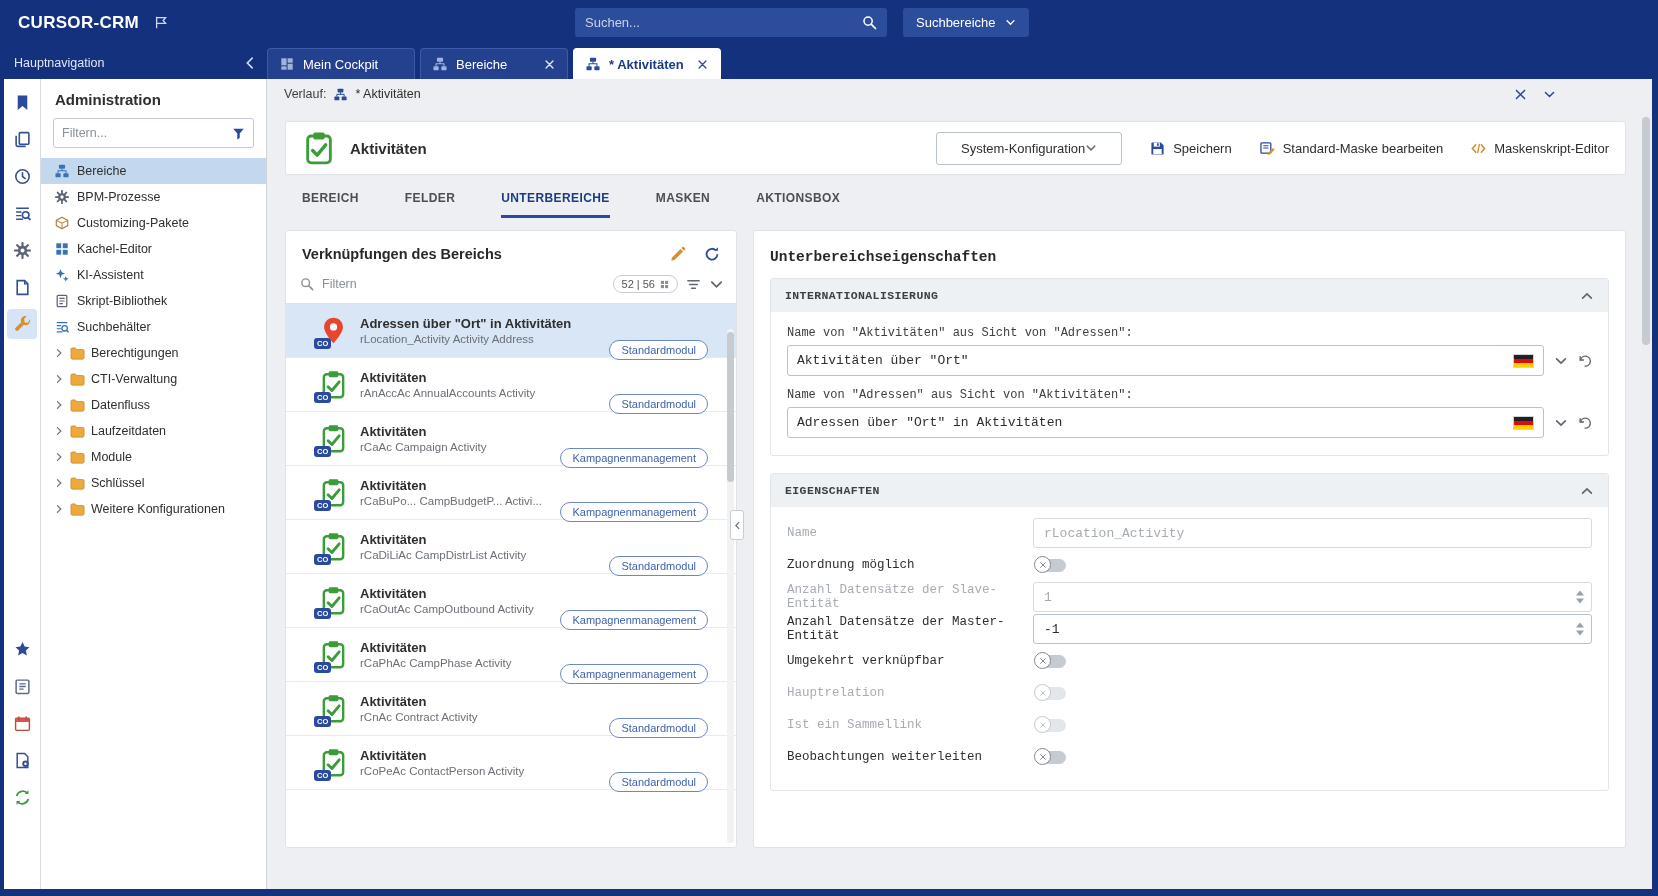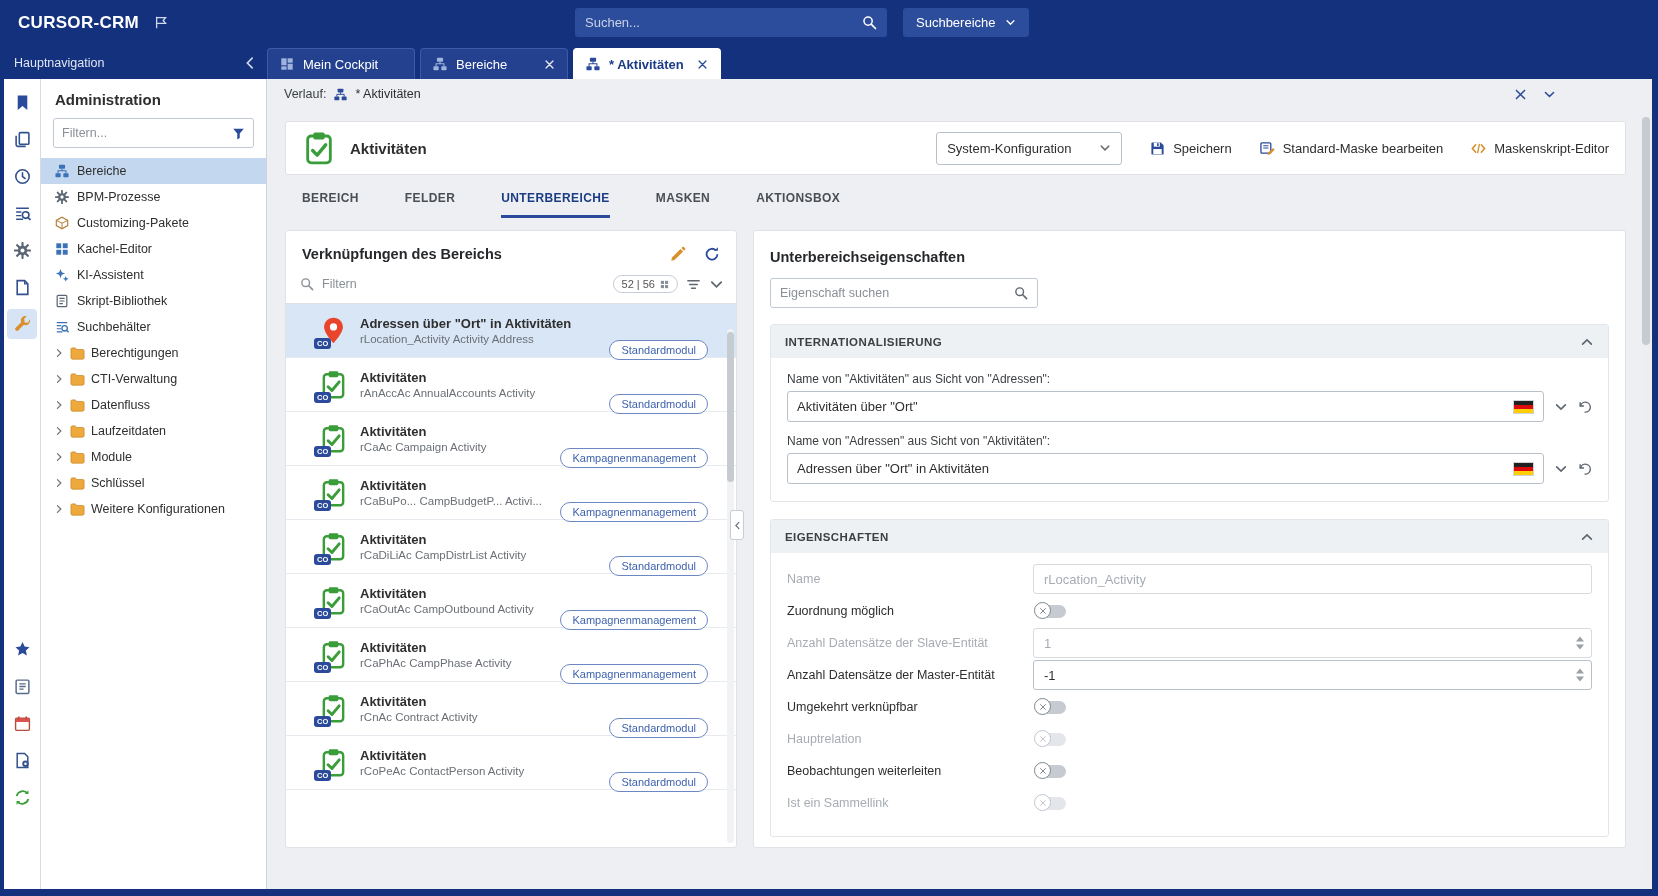--- a/index.html
+++ b/index.html
@@ -69,21 +69,21 @@
   .v-item { color:#2e2e2e; cursor:pointer; }
   .v-actions { margin-left:auto; display:flex; gap:16px; align-items:center; }
   .v-actions .ic { width:13px; height:13px; color:#2b4a9b; cursor:pointer; }
 
   .content-scroll { flex:1; padding:12px 26px 0 18px; overflow:hidden; }
 
   .header-card { height:54px; background:#fff; border:1px solid #dfe3e8; border-radius:3px; display:flex; align-items:center; padding:0 16px; gap:14px; }
   .header-card .bigic { width:34px; height:34px; }
   .header-card h1 { font-size:15px; font-weight:bold; color:#2e2e2e; }
   .header-actions { margin-left:auto; display:flex; align-items:center; gap:28px; }
-  .cfg-select { width:186px; height:33px; border:1px solid #b9c1cb; border-radius:3px; display:flex; align-items:center; justify-content:space-between; padding:0 10px; font-size:13px; color:#2e2e2e; cursor:pointer; background:#fff; }
+  .cfg-select { width:186px; height:33px; border:1px solid #b9c1cb; border-radius:3px; display:flex; align-items:center; justify-content:center; padding:0 10px; font-size:13px; color:#2e2e2e; cursor:pointer; background:#fff; }
   .cfg-select .ic { width:12px; height:12px; color:#6b7076; }
   .hbtn { display:flex; align-items:center; gap:8px; font-size:13px; color:#2e2e2e; background:none; border:none; cursor:pointer; }
   .hbtn .ic { width:15px; height:15px; }
 
   .ctabs { margin:16px 0 0 17px; display:flex; gap:46px; }
   .ctab { font-size:12px; font-weight:bold; color:#4a4f55; letter-spacing:.4px; padding-bottom:10px; border-bottom:3px solid transparent; cursor:pointer; }
   .ctab.active { color:#1b3c85; border-bottom-color:#2b4a9b; }
 
   .panels { display:flex; gap:16px; margin-top:12px; height:618px; position:relative; }
 
@@ -109,21 +109,21 @@
   .li-title { font-size:13px; font-weight:bold; color:#2e2e2e; white-space:nowrap; overflow:hidden; text-overflow:ellipsis; }
   .li-sub { font-size:11.5px; color:#6b7076; margin-top:2px; white-space:nowrap; overflow:hidden; text-overflow:ellipsis; }
   .li-badge { flex:none; border:1px solid #6c88c4; color:#3f62ae; font-size:11px; border-radius:11px; padding:3px 11px; background:#fff; white-space:nowrap;margin-top:39px; }
   .lp-scroll { position:absolute; right:2px; top:98px; bottom:4px; width:7px; background:#f1f2f4; border-radius:4px; }
   .lp-scroll .thumb { position:absolute; top:3px; left:0; width:7px; height:150px; background:#c6cbd1; border-radius:4px; cursor:pointer; }
 
   .divider-handle { position:absolute; left:445px; top:280px; width:14px; height:30px; background:#fff; border:1px solid #c6cdd6; border-radius:3px; display:grid; place-items:center; cursor:pointer; z-index:3; }
   .divider-handle .ic { width:9px; height:9px; color:#5f6670; }
 
   
-  .props-panel { flex:1; background:#fff; border:1px solid #dfe3e8; border-radius:3px; padding:16px 16px 16px 16px; overflow:hidden; }
+  .props-panel { flex:1; background:#fff; border:1px solid #dfe3e8; border-radius:3px; padding:16px 16px 16px 16px; overflow:hidden;font-family:Liberation Mono, monospace; }
   .props-panel h3 { font-size:14.5px; font-weight:bold; color:#26282b; margin:2px 0 13px; }
   .prop-search { width:268px; height:30px; border:1px solid #c2c9d2; border-radius:3px; display:flex; align-items:center; padding:0 9px; margin-bottom:16px; }
   .prop-search input { flex:1; border:none; outline:none; font-size:12.5px; color:#555; }
   .prop-search input::placeholder { color:#8a9097; }
   .prop-search .ic { width:14px; height:14px; color:#5f6670; cursor:pointer; }
   .psec { border:1px solid #e2e6ea; border-radius:3px; margin-bottom:17px; }
   .psec-head { height:33px; background:#eef1f4; display:flex; align-items:center; justify-content:space-between; padding:0 14px; font-size:11.5px; font-weight:bold; color:#3c4043; letter-spacing:.4px; cursor:pointer; }
   .psec-head .ic { width:14px; height:14px; color:#5f6670; }
   .psec-body { padding:2px 16px 17px; }
   .f-label { display:block; font-size:12px; color:#3c4043; margin:12px 0 5px; }
@@ -799,26 +799,20 @@
           </section>
 
           <div class="divider-handle">
             <svg class="ic">
                 <use href="#i-chev-l"></use>
               </svg>
           </div>
 
           <section class="props-panel">
             <h3>Unterbereichseigenschaften</h3>
-            <div class="prop-search">
-              <input placeholder="Eigenschaft suchen" style="">
-              <svg class="ic">
-                  <use href="#i-search"></use>
-                </svg>
-            </div>
 
             <div class="psec">
               <div class="psec-head">
                 <span>INTERNATIONALISIERUNG</span>
                 <svg class="ic">
                     <use href="#i-chev-u"></use>
                   </svg>
               </div>
               <div class="psec-body">
                 <label class="f-label">Name von "Aktivitäten" aus Sicht von "Adressen":</label>
@@ -920,43 +914,43 @@
                       <span class="tog dis">
                         <span class="knob">
                           <svg class="ic">
                             <use href="#i-x"></use>
                           </svg>
                         </span>
                       </span>
                     </span>
                 </div>
                 <div class="erow">
+                  <span class="elabel dis">Ist ein Sammellink</span>
+                  <span class="ectrl">
+                      <span class="tog dis">
+                        <span class="knob">
+                          <svg class="ic">
+                            <use href="#i-x"></use>
+                          </svg>
+                        </span>
+                      </span>
+                    </span>
+                </div>
+                <div class="erow">
                   <span class="elabel">Beobachtungen weiterleiten</span>
                   <span class="ectrl">
                       <span class="tog">
                         <span class="knob">
                           <svg class="ic">
                             <use href="#i-x"></use>
                           </svg>
                         </span>
                       </span>
                     </span>
                 </div>
-                <div class="erow">
-                  <span class="elabel dis">Ist ein Sammellink</span>
-                  <span class="ectrl">
-                      <span class="tog dis">
-                        <span class="knob">
-                          <svg class="ic">
-                            <use href="#i-x"></use>
-                          </svg>
-                        </span>
-                      </span>
-                    </span>
-                </div>
               </div>
             </div>
           </section>
 
         </div>
       </div>
 
       <div class="content-scrollbar">
           <div class="thumb"></div>
         </div>

